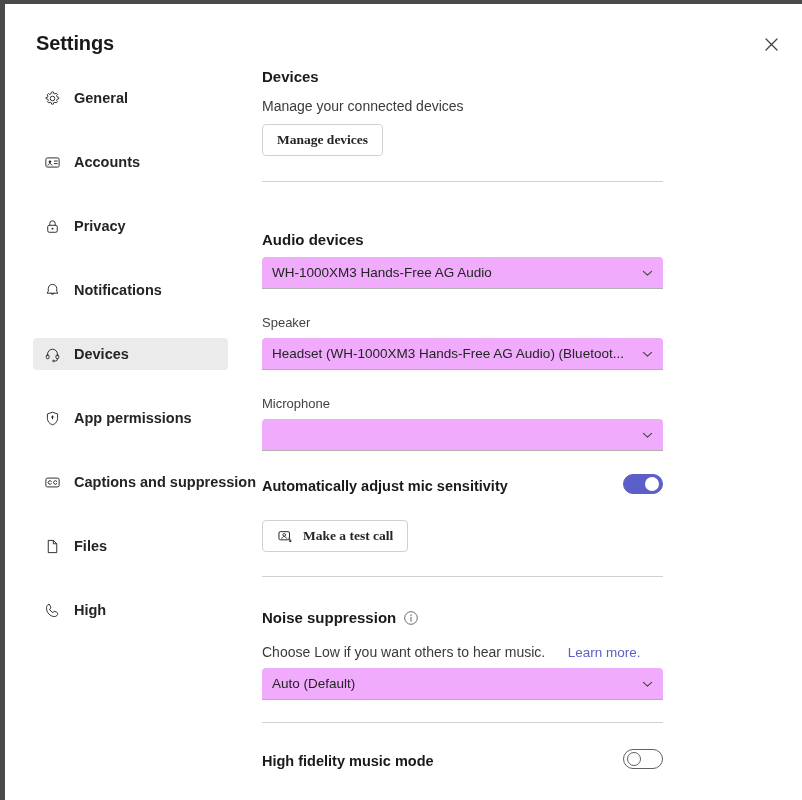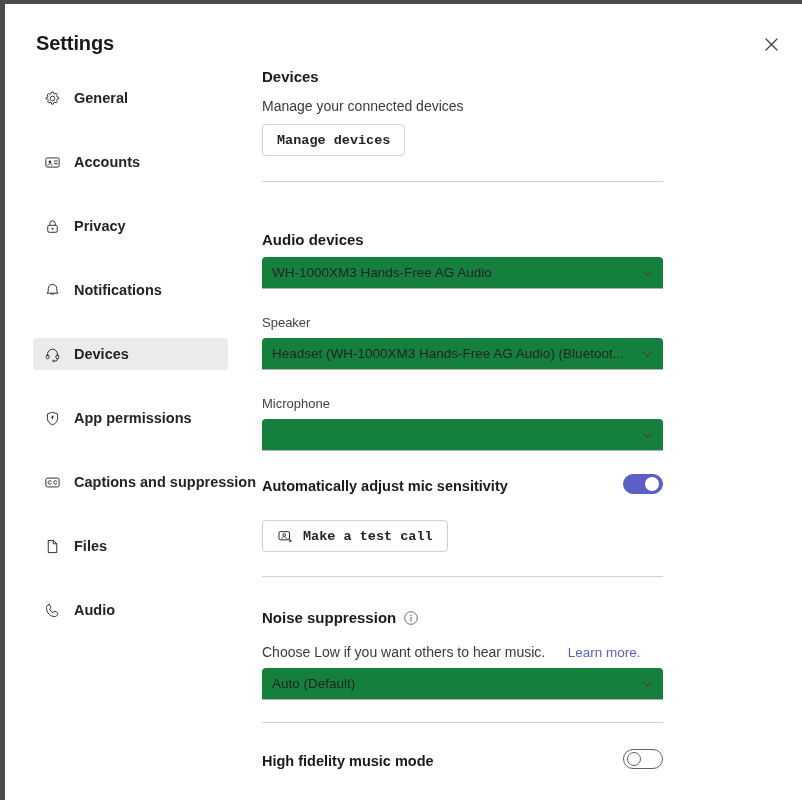--- a/index.html
+++ b/index.html
@@ -120,39 +120,39 @@
   .btn-secondary {
     display: inline-flex;
     align-items: center;
     justify-content: center;
     gap: 9px;
     height: 32px;
     padding: 0 14px;
     background: #ffffff;
     border: 1px solid #d1d1d1;
     border-radius: 4px;
-    font-family: Liberation Mono, monospace;
+    font-family: Liberation Serif, serif;
     font-size: 13.5px;
     font-weight: 600;
     color: #242424;
     cursor: pointer;
     white-space: nowrap;
   }
   .btn-icon { display: flex; align-items: center; color: #242424; }
 
   
   .field-label {
     font-size: 13px;
     color: #424242;
   }
   .dropdown {
     position: relative;
     width: 401px;
     height: 32px;
-    background: #15803d;
+    background: #f0abfc;
     border: none;
     border-bottom: 1px solid #b3b0ad;
     border-radius: 4px 4px 0 0;
     display: flex;
     align-items: center;
     padding: 0 30px 0 10px;
     cursor: pointer;
     overflow: hidden;
   }
   .dropdown-value {
@@ -341,21 +341,21 @@
     </div>
 
     <div class="nav-gap"></div>
 
     <div class="nav-item">
       <span class="nav-icon">
         <svg width="17" height="17" viewBox="0 0 20 20" fill="none" xmlns="http://www.w3.org/2000/svg">
           <path d="M5.4 2.9c.8 0 1.3.4 1.6 1.1l.9 2.1c.3.7.1 1.4-.5 1.8l-.9.6a9.6 9.6 0 004 4l.6-.9c.4-.6 1.1-.8 1.8-.5l2.1.9c.7.3 1.1.8 1.1 1.6 0 1.9-1.6 3.5-3.5 3.5C7.2 17.1 2.9 12.8 2.9 6.4c0-1.9 1.6-3.5 3.5-3.5h-1z" stroke="#242424" stroke-width="1.1" stroke-linejoin="round"></path>
         </svg>
       </span>
-      <span class="nav-label">Audio</span>
+      <span class="nav-label">High</span>
     </div>
 
   </nav>
 
   <div id="content">
 
     <div class="abs section-title" style="left:0; top:64px;">Devices</div>
 
     <div class="abs section-sub" style="left:0; top:94px;">Manage your connected devices</div>
 

